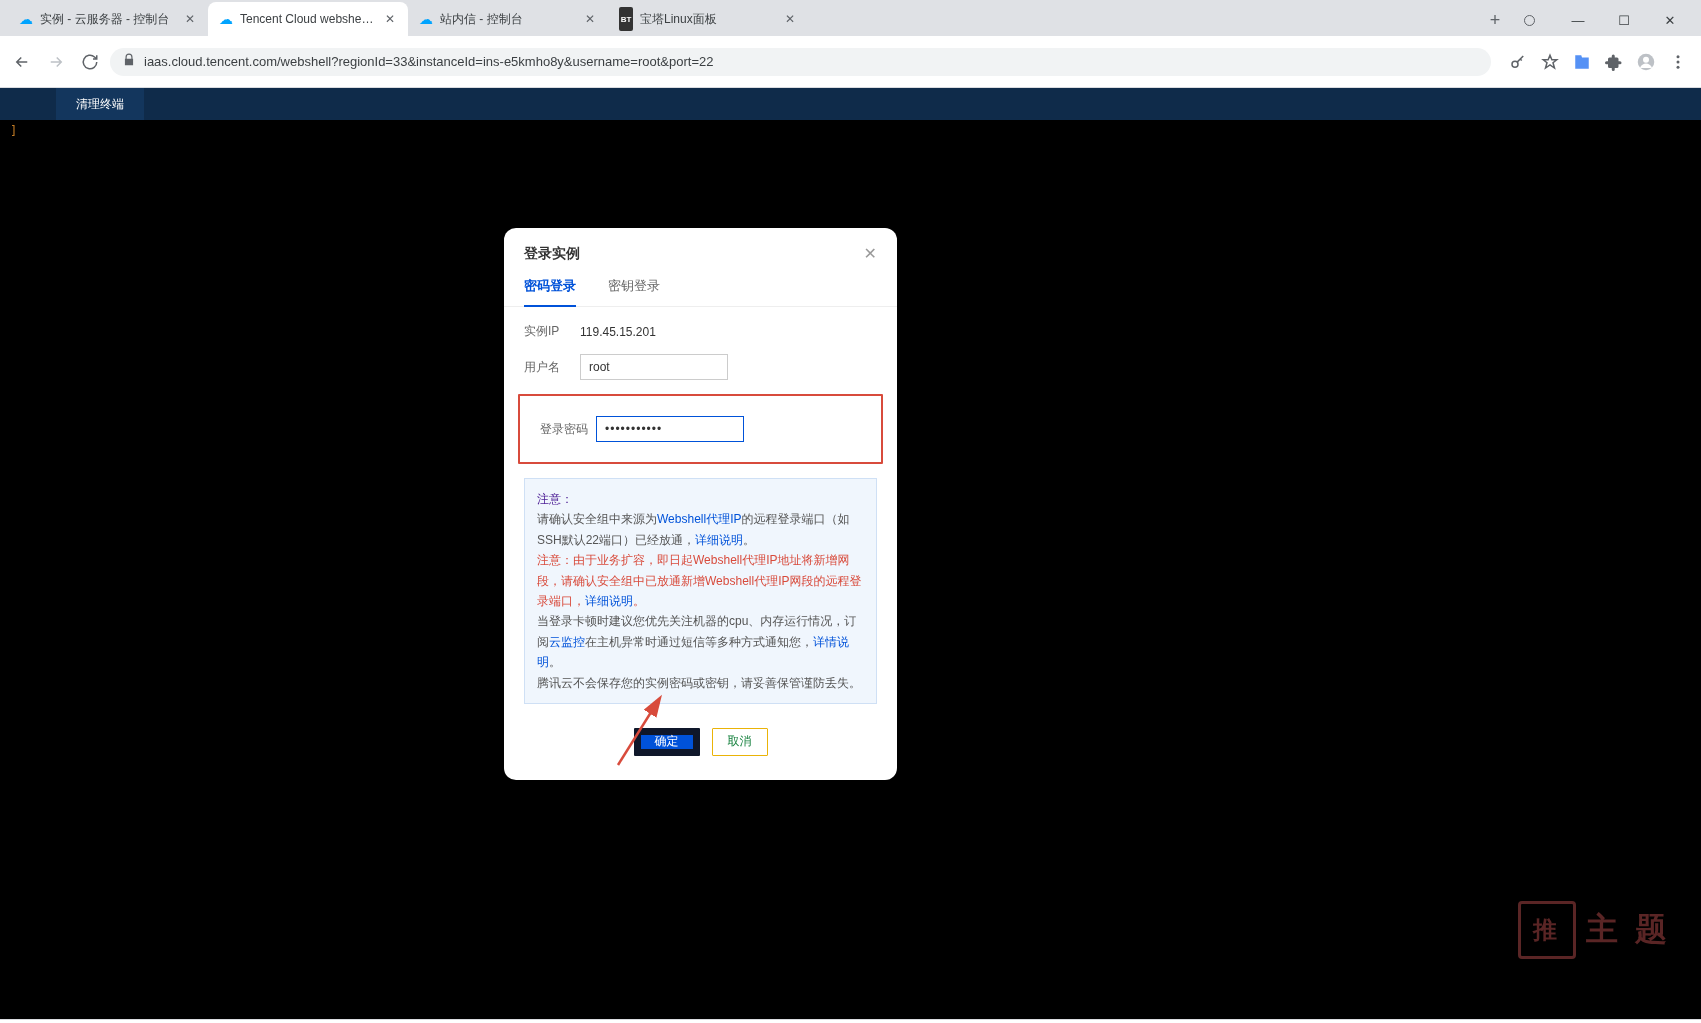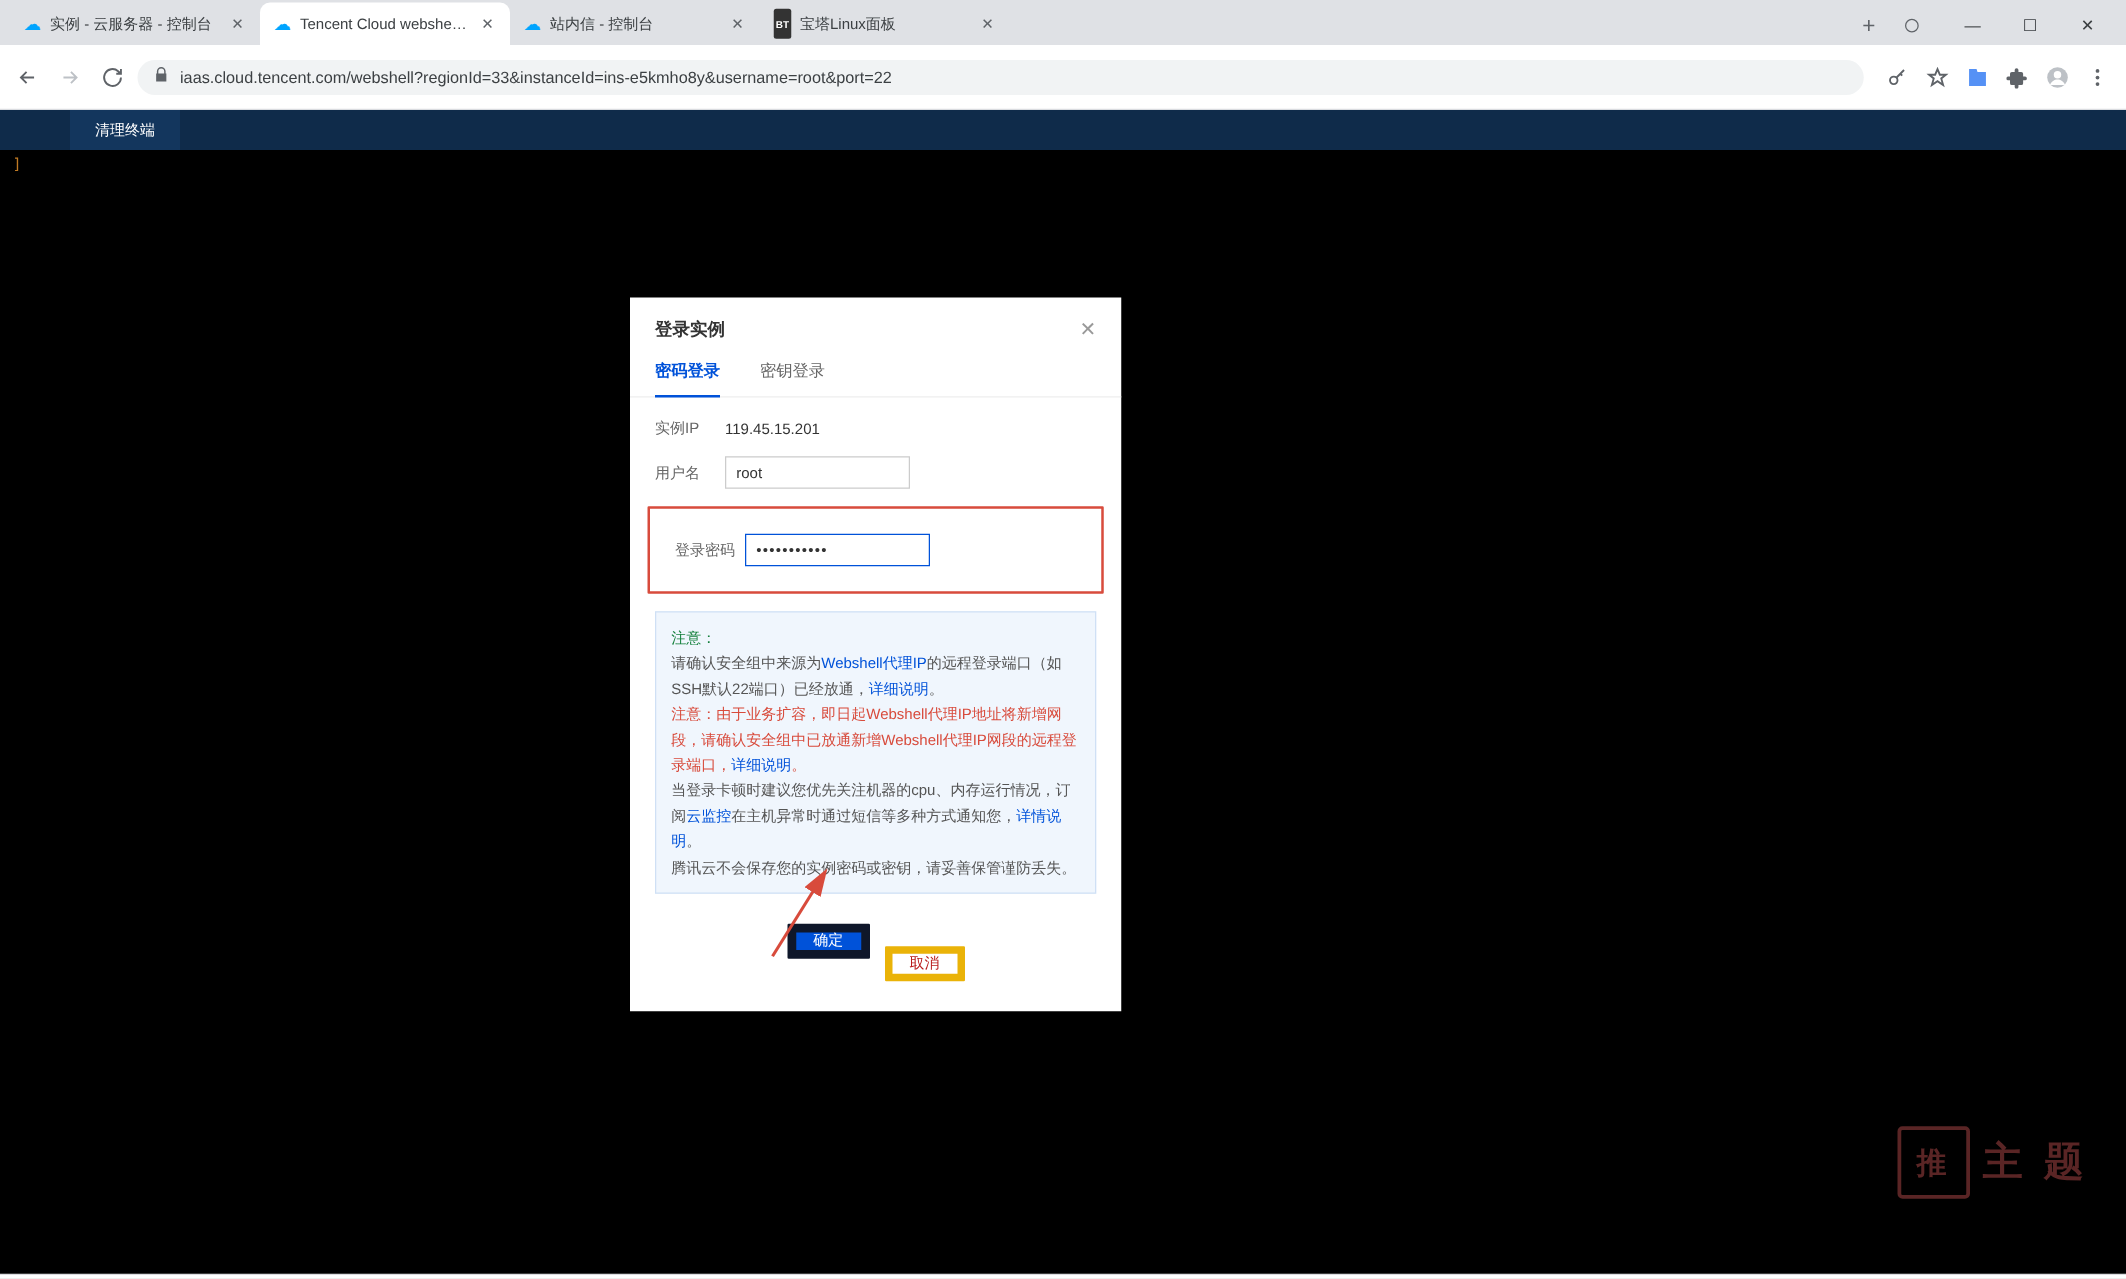--- a/index.html
+++ b/index.html
@@ -29,44 +29,44 @@
     .right-icons .nav-icon { width:30px; }
 
     
     .page { height:calc(1023px - 36px - 36px - 20px); background:#000; position:relative; }
     .page-header { height:32px; background:#0f2b4a; display:flex; align-items:center; }
     .page-header-btn { color:#fff; font-size:12px; padding:0 20px; height:100%; display:flex; align-items:center; background:#13365d; cursor:pointer; }
     .terminal { position:absolute; top:32px; left:0; right:0; bottom:0; }
     .terminal .prompt { position:absolute; left:10px; top:4px; color:#c07a24; font-size:12px; font-family:monospace; }
 
     
-    .modal { position:absolute; left:504px; top:150px; width:393px; background:#fff; border-radius:0; box-shadow:0 4px 24px rgba(0,0,0,.4); padding-bottom:24px; }
+    .modal { position:absolute; left:504px; top:140px; width:393px; background:#fff; border-radius:12px; box-shadow:0 4px 24px rgba(0,0,0,.4); padding-bottom:24px; }
     .modal-head { padding:16px 20px 0; display:flex; align-items:center; }
     .modal-title { font-size:14px; font-weight:600; color:#333; flex:1; }
     .modal-close { color:#999; cursor:pointer; font-size:16px; }
     .modal-tabs { display:flex; gap:32px; padding:14px 20px 0; border-bottom:1px solid #eee; }
     .modal-tab { font-size:13px; color:#666; padding-bottom:10px; cursor:pointer; }
     .modal-tab.active { color:#0052d9; font-weight:600; border-bottom:2px solid #0052d9; margin-bottom:-1px; }
     .form { padding:16px 20px 0; }
     .form-row { display:flex; align-items:center; margin-bottom:14px; font-size:12px; }
     .form-row label { width:56px; color:#666; }
     .form-row .value { color:#333; }
     .form-row input { width:148px; height:26px; border:1px solid #ccc; padding:0 8px; font-size:12px; color:#333; }
     .form-row.highlight { border:2px solid #d84b3c; padding:20px; margin-left:-6px; margin-right:-6px; border-radius:1px; }
     .form-row.highlight input { border-color:#0052d9; letter-spacing:1px; }
 
     .notice { margin:4px 20px 0; border:1px solid #cfe0f5; background:#f0f6fd; padding:10px 12px; font-size:12px; color:#555; line-height:1.7; }
-    .notice .t { color:#15803d; }
+    .notice .t { color:#4c1d95; }
     .notice a { color:#0052d9; text-decoration:none; }
     .notice .warn { color:#d84b3c; }
 
     .modal-actions { display:flex; justify-content:center; gap:12px; margin-top:24px; }
     .btn { min-width:56px; height:28px; padding:0 14px; font-size:12px; display:flex; align-items:center; justify-content:center; cursor:pointer; border-radius:1px; }
     .btn.primary { background:#0052d9; color:#fff; border:7px solid #0f172a; }
-    .btn.secondary { background:#fff; color:#b91c1c; border:6px solid #eab308;margin-top:18px; }
+    .btn.secondary { background:#fff; color:#15803d; border:1px solid #eab308; }
 
     
     .arrow { position:absolute; left:610px; top:605px; pointer-events:none; }
 
     
     .watermark { position:absolute; right:30px; bottom:60px; color:#8a3a3a; font-size:32px; font-weight:900; opacity:.65; letter-spacing:4px; display:flex; align-items:center; font-family:"SimHei","STHeiti",sans-serif; }
     .watermark .seal { width:58px; height:58px; border:3px solid #8a3a3a; margin-right:10px; display:flex; align-items:center; justify-content:center; font-size:24px; border-radius:4px; }
 
     
     .statusbar { height:20px; background:#fff; font-size:11px; font-family:monospace; color:#666; padding:2px 6px; border-top:1px solid #dadce0; }

